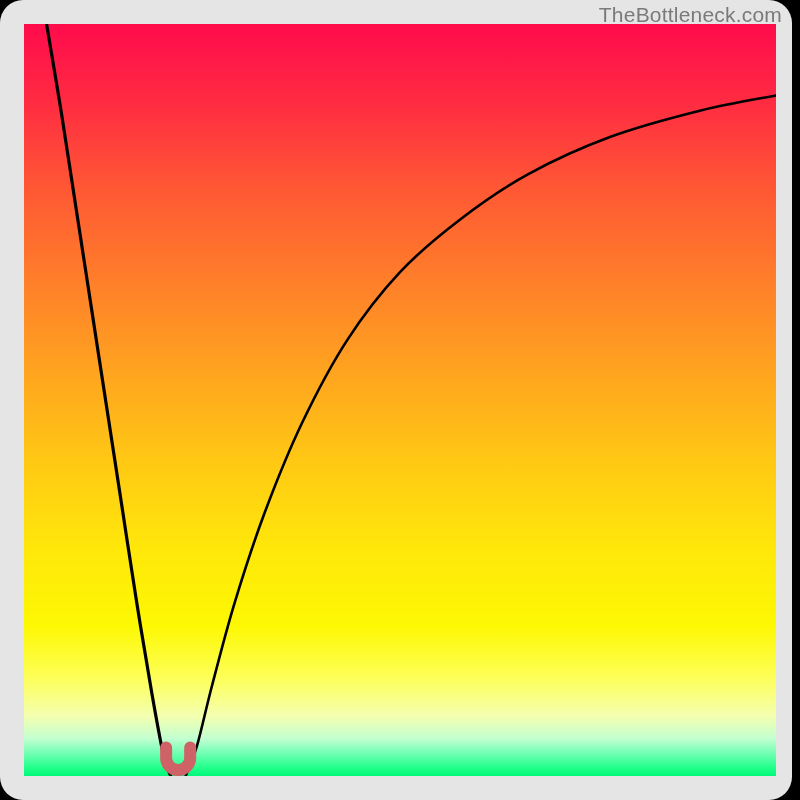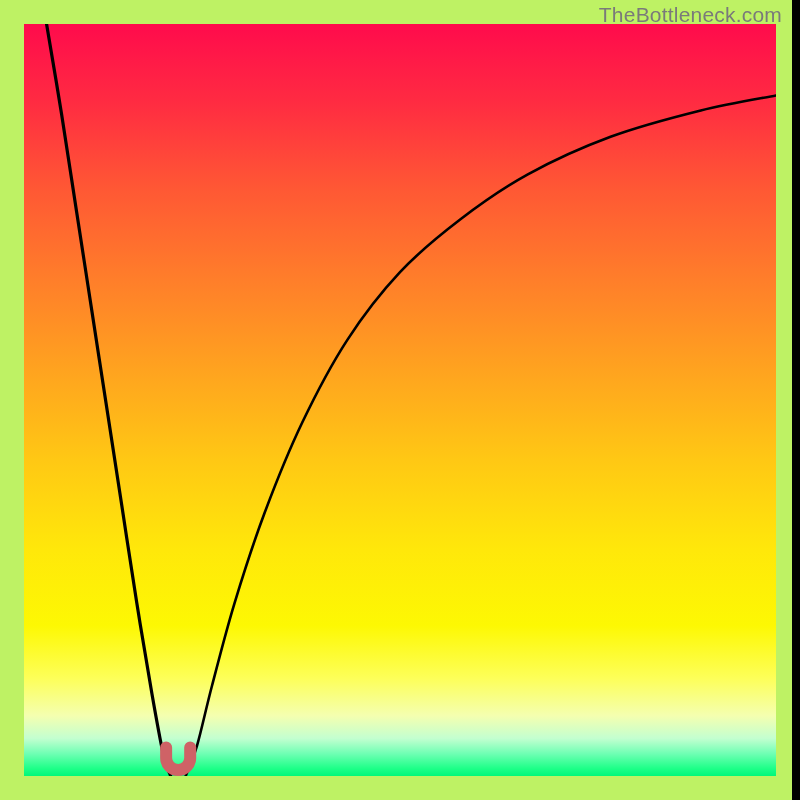--- a/index.html
+++ b/index.html
@@ -8,21 +8,22 @@
     width: 800px;
     height: 800px;
     overflow: hidden;
     background: #000;
     font-family: Arial, Helvetica, sans-serif;
   }
   .frame {
     position: absolute;
     top: 0; left: 0;
     width: 792px; height: 800px;
-    background: #bef264;
+    background: #e5e5e5;
+    border-radius: 23px;
   }
   .plot {
     position: absolute;
     top: 24px;
     left: 24px;
     width: 752px;
     height: 752px;
     overflow: hidden;
   }
   .gradient {

